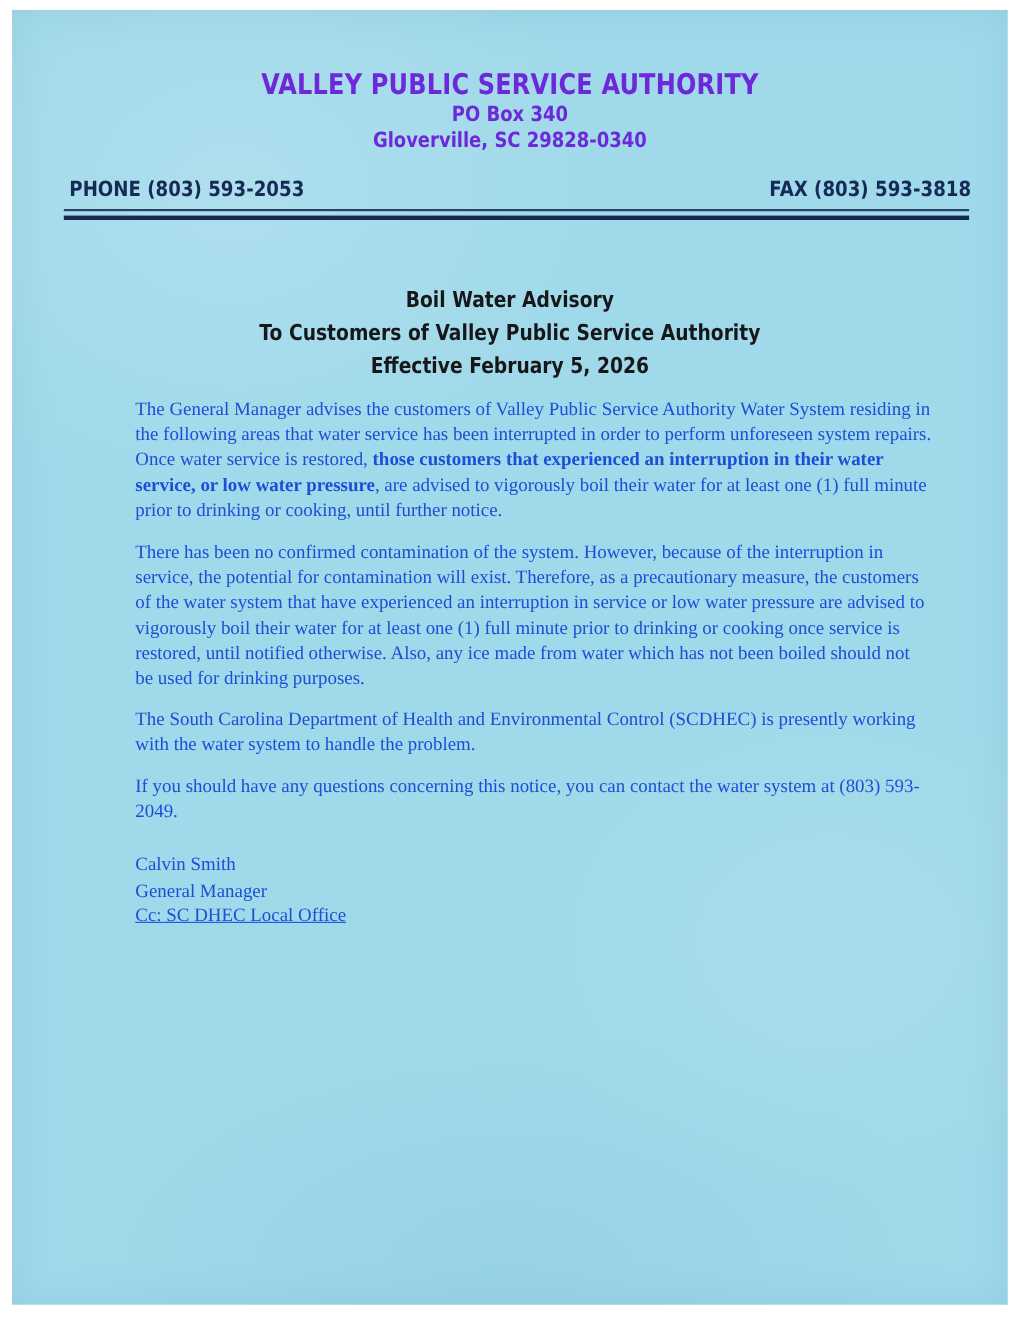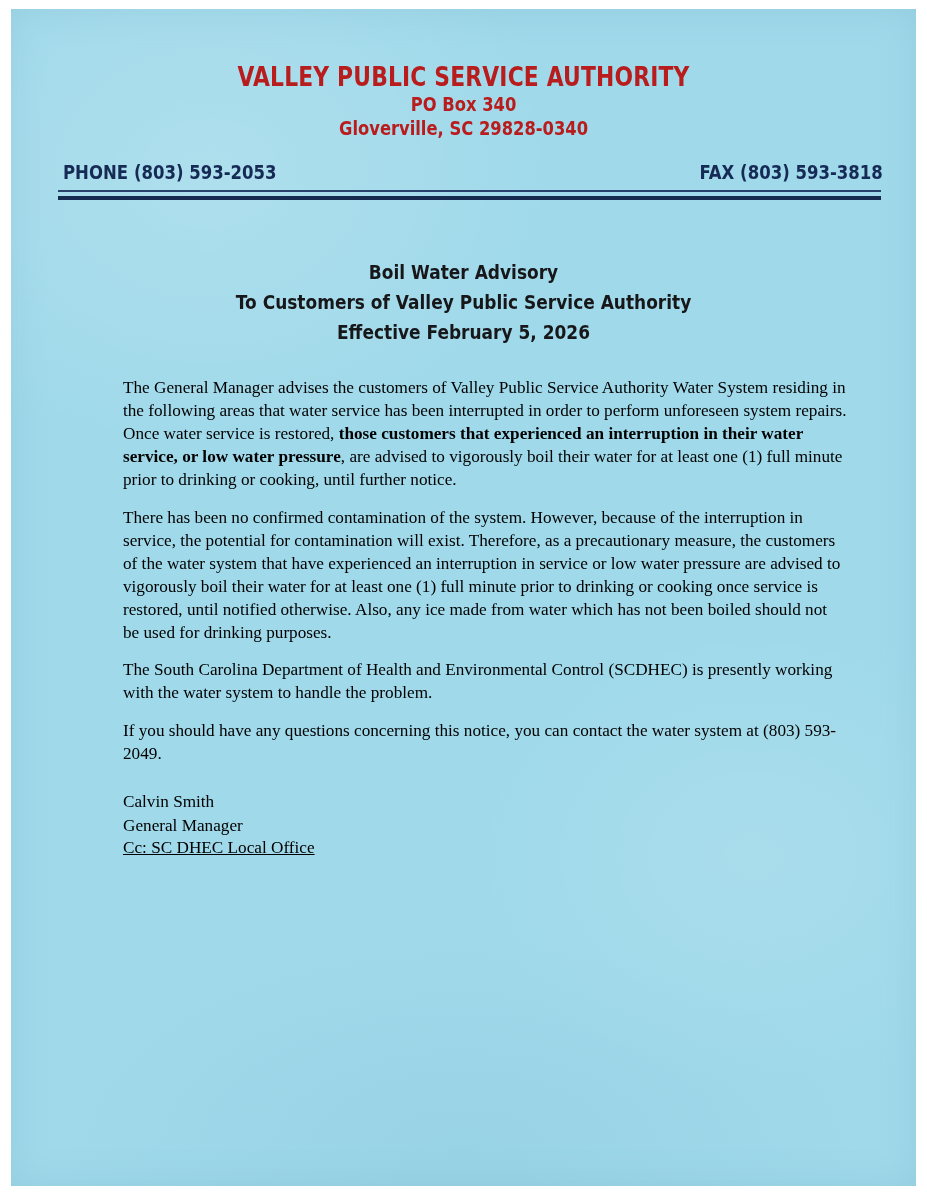--- a/index.html
+++ b/index.html
@@ -41,21 +41,21 @@
     z-index: 2;
   }
 
   
   .letterhead {
     position: absolute;
     left: 0;
     top: 54px;
     width: 905px;
     text-align: center;
-    color: #b91c1c;
+    color: #6d28d9;
     font-family: "DejaVu Sans", sans-serif;
   }
   .lh-org {
     font-size: 26px;
     font-weight: 700;
     letter-spacing: 0.2px;
     transform: scaleX(0.84);
     transform-origin: center center;
     line-height: 1.08;
   }
@@ -131,23 +131,23 @@
   }
   .advisory-title div {
     transform: scaleX(0.85);
     transform-origin: center center;
   }
 
   
   .body-area {
     position: absolute;
     left: 112px;
-    top: 368px;
+    top: 352px;
     width: 724px;
-    color: #000000;
+    color: #1d4ed8;
     font-size: 17.2px;
     line-height: 1.335;
   }
   .para {
     margin: 0;
     text-align: left;
   }
   .para + .para { margin-top: 15px; }
   .para strong { font-weight: 700; }
 

